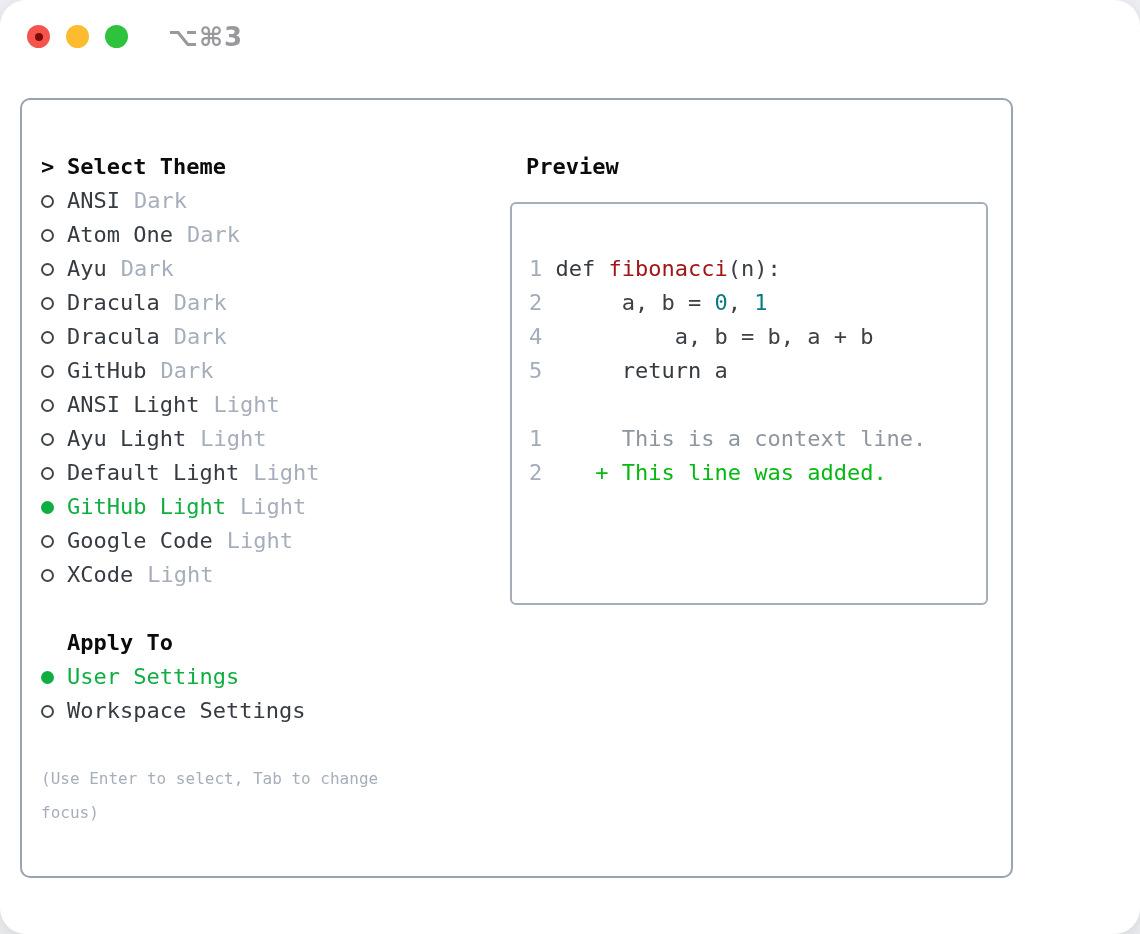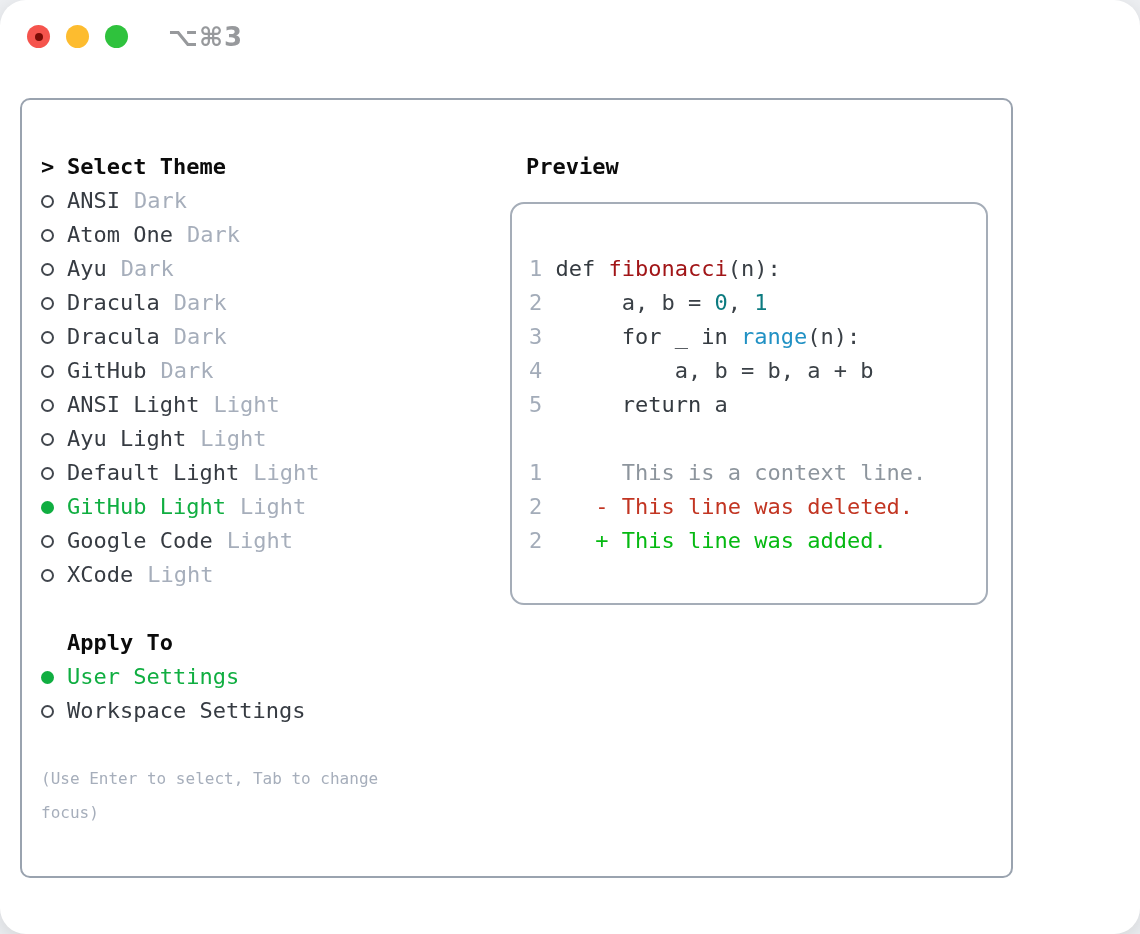--- a/index.html
+++ b/index.html
@@ -29,21 +29,21 @@
   .theme-row.selected .radio{border:none;background:#10ae41;}
   .apply-row .tname{color:#363b42;}
   .apply-row.selected .tname{color:#10ae41;}
   .apply-row.selected .radio{border:none;background:#10ae41;}
   .spacer{height:34px;}
   .hint{color:#a6aebb;font-size:16px;line-height:34px;width:392px;}
   
   .preview-hdr{position:absolute;left:504px;top:50px;height:34px;line-height:34px;
                font-size:22px;font-weight:700;color:#0b0b0b;}
   .preview-box{position:absolute;left:488px;top:102px;width:478px;height:403px;box-sizing:border-box;
-               border:2px solid #a5adb8;border-radius:14px;background:#fff;
+               border:2px solid #a5adb8;border-radius:6px;background:#fff;
                padding:14px 0 0 17px;overflow:hidden;}
   .crow{height:34px;line-height:34px;font-size:22px;white-space:pre;}
   .seg.ln{color:#a3acb9;}
   .seg.pl{color:#3a4046;}
   .seg.kw{color:#343a40;}
   .seg.fn{color:#a11517;}
   .seg.lit{color:#0c7b80;}
   .seg.bi{color:#2191c4;}
   .seg.ctx{color:#8d959d;}
   .seg.del{color:#c23522;}
@@ -153,24 +153,22 @@
 
       <div class="hint">(Use Enter to select, Tab to change focus)</div>
     </div>
 
     <div class="preview-hdr">Preview</div>
 
     <div class="preview-box">
       <div class="crow"></div>
       <div class="crow"><span class="seg ln">1</span><span class="seg pl"> </span><span class="seg kw">def </span><span class="seg fn">fibonacci</span><span class="seg pl">(n):</span></div>
       <div class="crow"><span class="seg ln">2</span><span class="seg pl">      a, b = </span><span class="seg lit">0</span><span class="seg pl">, </span><span class="seg lit">1</span></div>
-      <div class="crow"><span class="seg ln">3</span><span class="seg pl">      </span><span class="seg kw">for</span><span class="seg pl"> _ </span><span class="seg kw">in</span><span class="seg pl"> </span><span class="seg bi">range</span><span class="seg pl">(n):</span></div>
       <div class="crow"><span class="seg ln">4</span><span class="seg pl">          a, b = b, a + b</span></div>
       <div class="crow"><span class="seg ln">5</span><span class="seg pl">      </span><span class="seg kw">return</span><span class="seg pl"> a</span></div>
       <div class="crow"></div>
       <div class="crow"><span class="seg ln">1</span><span class="seg ctx">      This is a context line.</span></div>
-      <div class="crow"><span class="seg ln">2</span><span class="seg del">    - This line was deleted.</span></div>
       <div class="crow"><span class="seg ln">2</span><span class="seg add">    + This line was added.</span></div>
       <div class="crow"></div>
     </div>
 
   </div>
 </div>
 
 </body></html>

